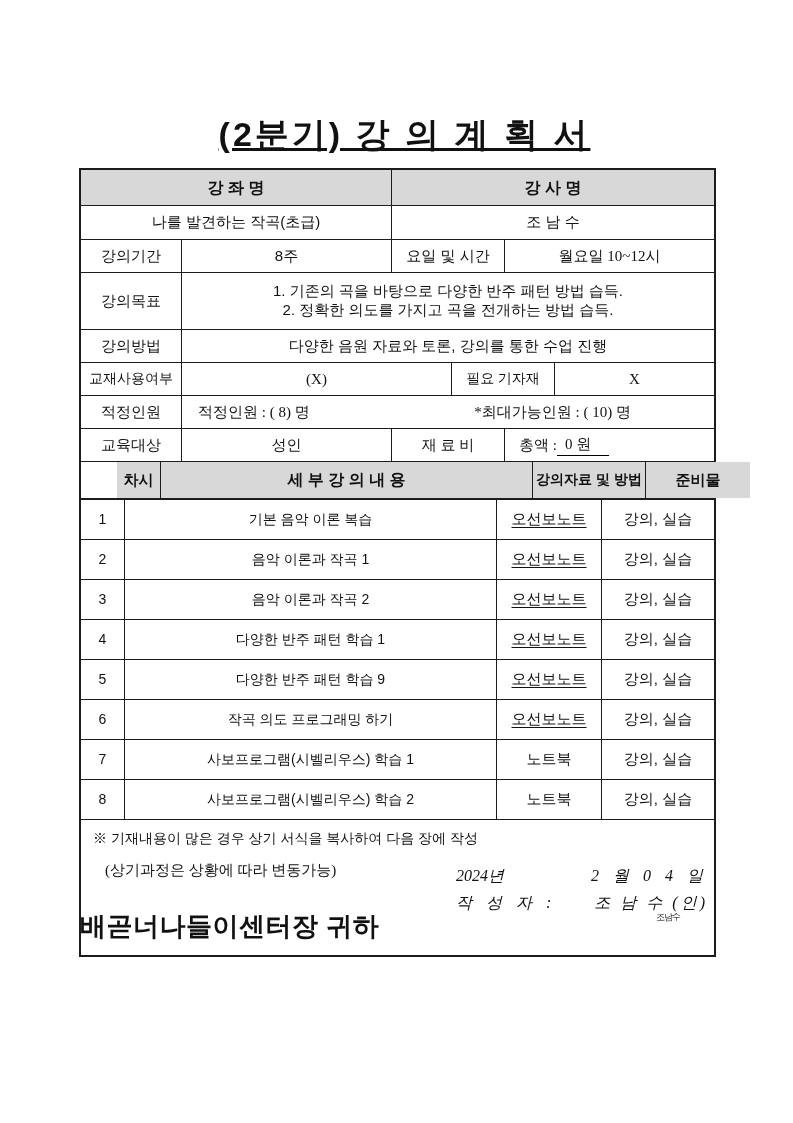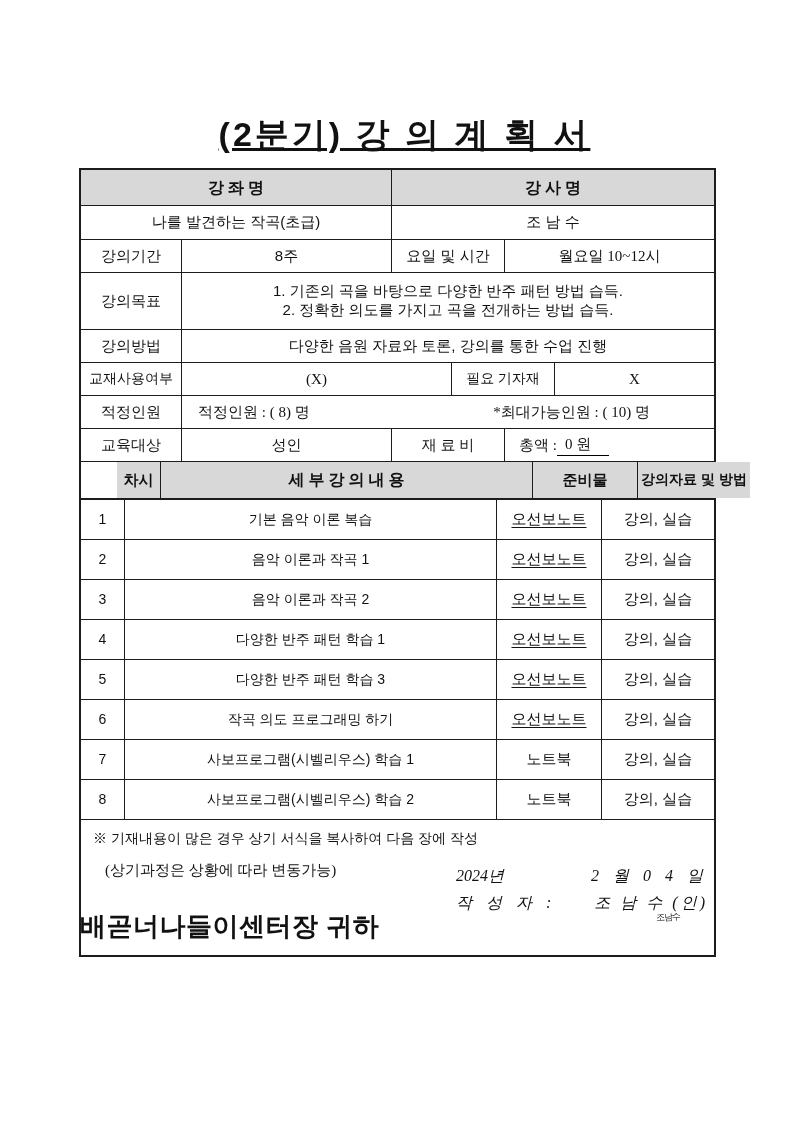--- a/index.html
+++ b/index.html
@@ -31,37 +31,37 @@
   .tr:first-child{border-top:none;}
   .tr.hthick{border-bottom:1px solid var(--border);}
   .td{
     box-sizing:border-box;
     display:flex;align-items:center;justify-content:center;
     border-left:1px solid var(--border);
     text-align:center;font-size:15px;line-height:1.25;
     overflow:hidden;
   }
   .td:first-child{border-left:none;}
-  .head{background:var(--header-bg);font-weight:bold;font-size:16px;font-family:Liberation Serif, serif;}
+  .head{background:var(--header-bg);font-weight:bold;font-size:16px;}
   .head2{background:var(--header-bg);font-weight:bold;font-size:15px;}
   .serif{font-family:"Liberation Serif", serif;}
   .fs14{font-size:14px;}
   
   .w310{flex:0 0 310px;} .w323{flex:0 0 323px;}
   .w100{flex:0 0 100px;} .w210{flex:0 0 210px;} .w113{flex:0 0 113px;} .w533{flex:0 0 533px;}
   .w270{flex:0 0 270px;} .w103{flex:0 0 103px;} .w160{flex:0 0 160px;}
   .w43{flex:0 0 43px;}  .w372{flex:0 0 372px;} .w105{flex:0 0 105px;}
   
   .h35{height:35px;} .h33{height:33px;} .h32{height:32px;} .h56{height:56px;}
   .h36{height:36px;padding-left:36px;} .h39{height:39px;} .h135{height:135px;}
   .col{flex-direction:column;justify-content:center;}
   .goal-line{display:block;}
   .capacity{
     justify-content:space-between;text-align:left;
-    padding:0 64px 0 16px;
+    padding:0 83px 0 16px;
   }
   .total-cell{justify-content:flex-start;padding-left:14px;}
   .u-total{border-bottom:1px solid #000;padding:1px 18px 1px 8px;}
   .ul{text-decoration:underline;text-underline-offset:3px;}
   
   .note-cell{position:relative;flex:0 0 633px;display:block;text-align:left;}
   .note-line{position:absolute;top:10px;left:12px;font-size:14px;}
   .sub-note{position:absolute;top:41px;left:24px;font-size:15px;font-family:"Liberation Serif", serif;}
   .date-block{
     position:absolute;top:46px;right:6px;width:252px;
@@ -143,22 +143,22 @@
       <div class="td w113 serif">재 료 비</div>
       <div class="td w210 serif total-cell">
         <span>총액 :</span>
         <span class="u-total">0 원</span>
       </div>
     </div>
 
     <div class="tr h36 hthick">
       <div class="td head2 w43">차시</div>
       <div class="td head w372">세 부 강 의 내 용</div>
+      <div class="td head2 w113 fs14">강의자료 및 방법</div>
       <div class="td head2 w105">준비물</div>
-      <div class="td head2 w113 fs14">강의자료 및 방법</div>
     </div>
 
     <div class="tr h39">
       <div class="td w43 fs14">1</div>
       <div class="td w372 fs14">기본 음악 이론 복습</div>
       <div class="td w105">
           <span class="ul">오선보노트</span>
         </div>
       <div class="td w113">강의, 실습</div>
     </div>
@@ -181,21 +181,21 @@
     <div class="tr h39">
       <div class="td w43 fs14">4</div>
       <div class="td w372 fs14">다양한 반주 패턴 학습 1</div>
       <div class="td w105">
           <span class="ul">오선보노트</span>
         </div>
       <div class="td w113">강의, 실습</div>
     </div>
     <div class="tr h39">
       <div class="td w43 fs14">5</div>
-      <div class="td w372 fs14">다양한 반주 패턴 학습 3</div>
+      <div class="td w372 fs14">다양한 반주 패턴 학습 9</div>
       <div class="td w105">
           <span class="ul">오선보노트</span>
         </div>
       <div class="td w113">강의, 실습</div>
     </div>
     <div class="tr h39">
       <div class="td w43 fs14">6</div>
       <div class="td w372 fs14">작곡 의도 프로그래밍 하기</div>
       <div class="td w105">
           <span class="ul">오선보노트</span>

